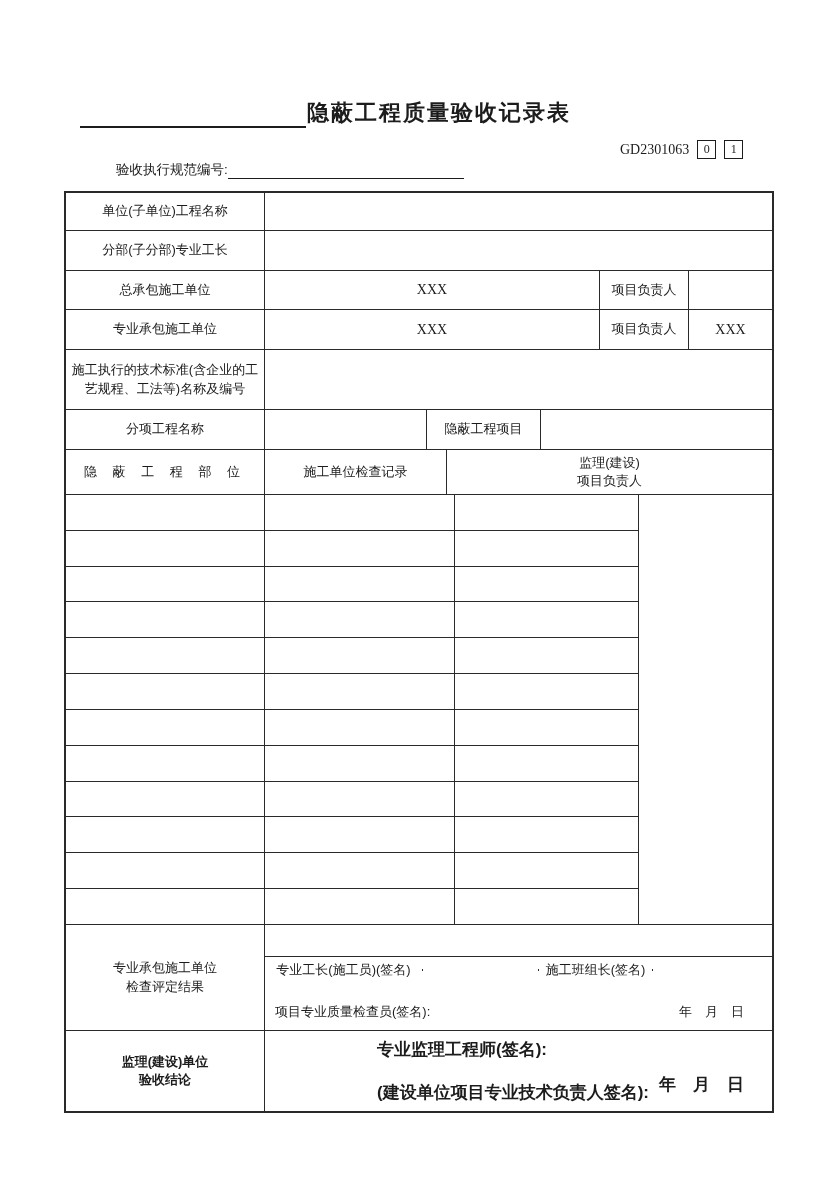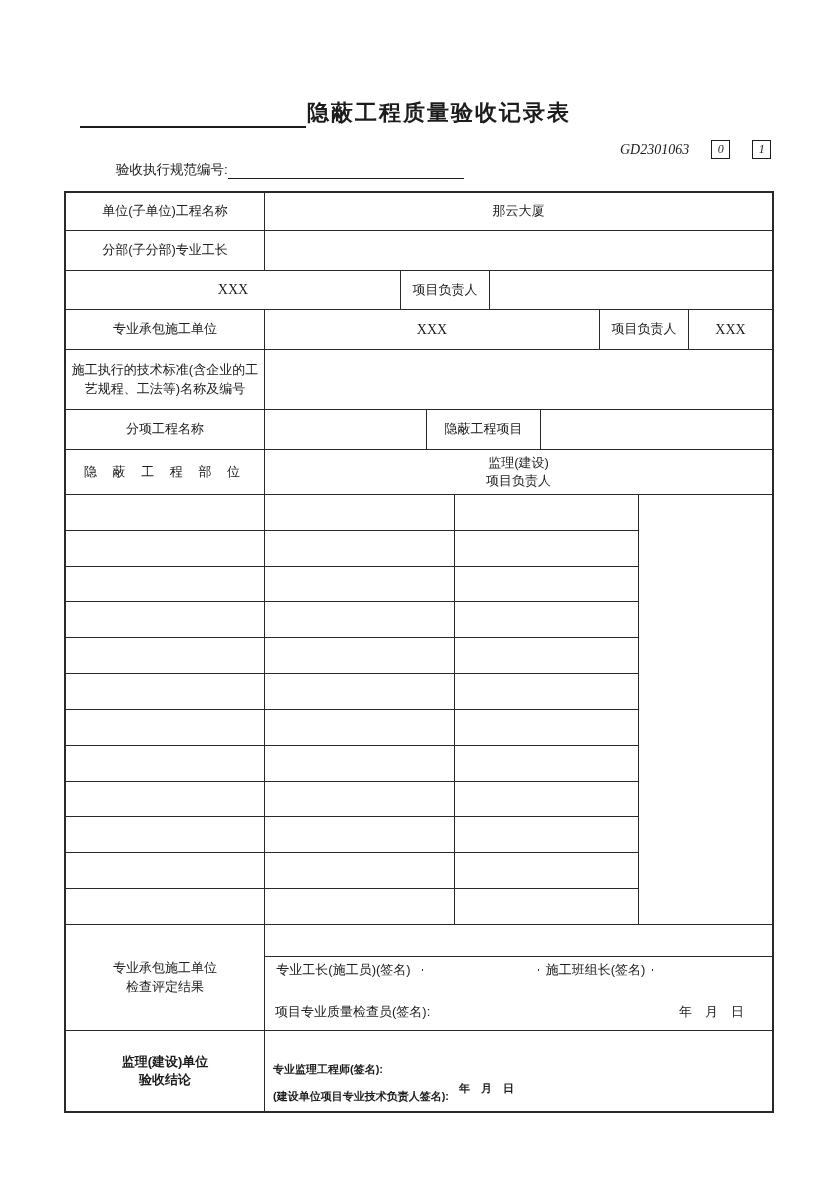--- a/index.html
+++ b/index.html
@@ -8,22 +8,22 @@
     width: 838px; height: 1186px;
     font-family: "Liberation Sans", "DejaVu Sans", sans-serif;
     color: #1c1c1c;
   }
   .sheet { position: relative; width: 838px; height: 1186px; background:#ffffff; overflow:hidden; }
 
   
   .title-underline { position:absolute; left:80px; top:106px; width:226px; height:22px; border-bottom:2px solid #1c1c1c; }
   .page-title { position:absolute; left:307px; top:98px; font-size:22px; font-weight:bold; letter-spacing:2px; }
 
-  .form-code { position:absolute; left:620px; top:140px; display:flex; align-items:center; gap:22px;
-               font-family:"Liberation Serif","DejaVu Serif",serif; font-size:14px;font-style:italic; }
+  .form-code { position:absolute; left:620px; top:140px; display:flex; align-items:center; gap:8px;
+               font-family:"Liberation Serif","DejaVu Serif",serif; font-size:14px; }
   .code-box { width:19px; height:19px; border:1px solid #1c1c1c; display:flex; align-items:center;
               justify-content:center; font-size:12px; background:#fff; }
 
   .spec-line { position:absolute; left:116px; top:161px; display:flex; align-items:flex-end; font-size:13.5px; }
   .spec-underline { width:236px; height:16px; border-bottom:1px solid #1c1c1c; }
 
   
   .tbl { position:absolute; left:64px; top:191px; width:710px; height:922px;
          border:2px solid #2a2a2a; display:flex; flex-direction:column; background:#fff; }
   .row { display:flex; border-bottom:1px solid #2a2a2a; flex-shrink:0; }
@@ -51,22 +51,22 @@
   .gc { border-right:1px solid #2a2a2a; }
   .gc.endg { border-right:none; }
   .merged-cell { flex:1; }
 
   
   .sub-col { flex:1; display:flex; flex-direction:column; }
   .subrow1 { display:flex; height:32px; border-bottom:1px solid #2a2a2a; flex-shrink:0; }
   .subrow1 .cell { font-size:13px; padding:1px 4px;margin-top:44px; }
   .subrow2 { flex:1; display:flex; align-items:flex-end; justify-content:space-between;
              padding:0 28px 9px 10px; font-size:13px;gap:27px; }
-  .sigcell { flex:1; display:flex; align-items:flex-end; justify-content:flex-start;
-             padding:0 28px 7px 8px; font-size:11px; text-align:left; }
+  .sigcell { flex:1; display:flex; align-items:flex-end; justify-content:flex-end;
+             padding:0 28px 7px 8px; font-size:17px; text-align:left; }
   .date-span { flex-shrink:0; padding-left:10px; }
   .sigcell .date-span { margin-bottom:8px; }
 </style>
 </head>
 <body>
 
 <div class="sheet">
 
   <div class="title-underline"></div>
   <div class="page-title">隐蔽工程质量验收记录表</div>
@@ -79,29 +79,29 @@
 
   <div class="spec-line">
     <span>验收执行规范编号:</span>
     <span class="spec-underline"></span>
   </div>
 
   <div class="tbl">
 
     <div class="row h38">
       <div class="cell w199">单位(子单位)工程名称</div>
-      <div class="cell flex1 endc">那云大厦</div>
     </div>
 
     <div class="row h40">
       <div class="cell w199">分部(子分部)专业工长</div>
       <div class="cell flex1 endc"></div>
     </div>
 
     <div class="row h39">
+      <div class="cell w199">总承包施工单位</div>
       <div class="cell w335 serif">XXX</div>
       <div class="cell w89">项目负责人</div>
       <div class="cell flex1 endc serif"></div>
     </div>
 
     <div class="row h40">
       <div class="cell w199">专业承包施工单位</div>
       <div class="cell w335 serif">XXX</div>
       <div class="cell w89">项目负责人</div>
       <div class="cell flex1 endc serif">XXX</div>
@@ -114,20 +114,21 @@
 
     <div class="row h40">
       <div class="cell w199">分项工程名称</div>
       <div class="cell w162"></div>
       <div class="cell w114">隐蔽工程项目</div>
       <div class="cell flex1 endc"></div>
     </div>
 
     <div class="row h45">
       <div class="cell gw1 part-head">隐 蔽 工 程 部 位</div>
+      <div class="cell gw3">施工单位检查记录</div>
       <div class="cell flex1 endc pre">监理(建设)
 项目负责人</div>
     </div>
 
     <div class="grid-wrap">
       <div class="grid-left">
   <div class="grow">
     <div class="gc gw1"></div>
     <div class="gc gw2"></div>
     <div class="gc flex1 endg"></div>

